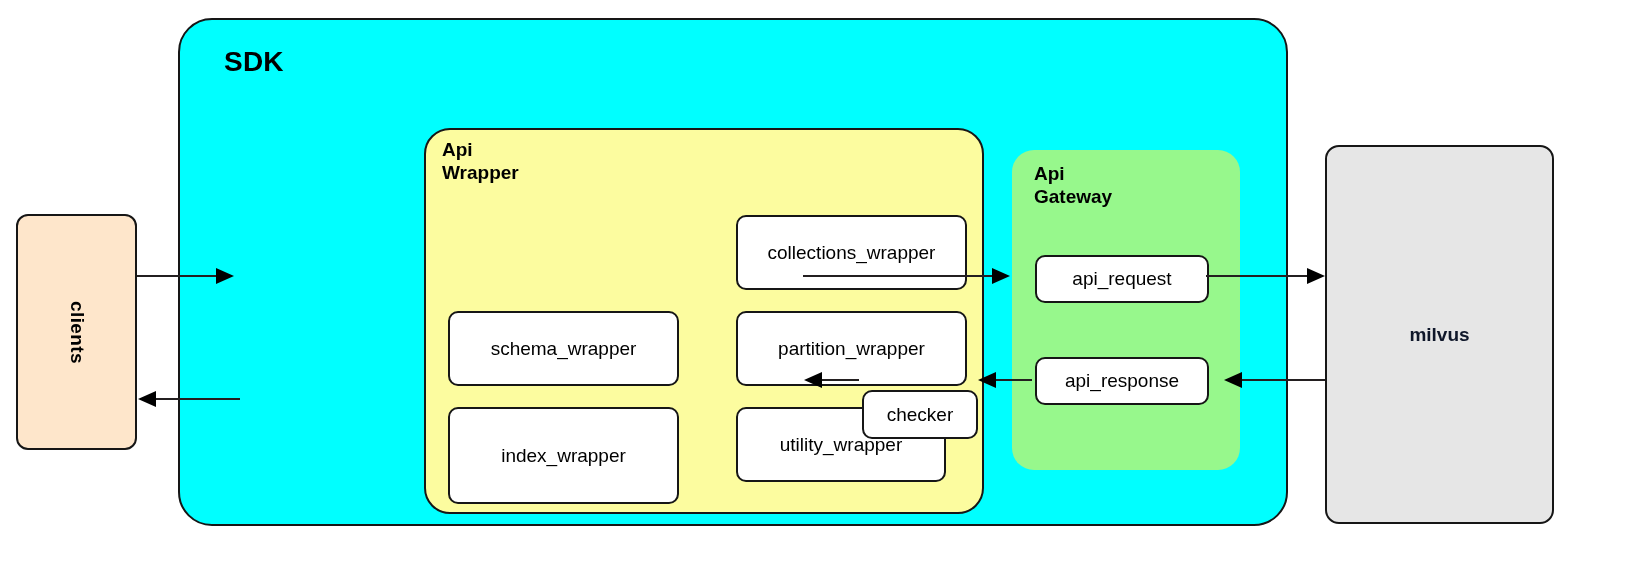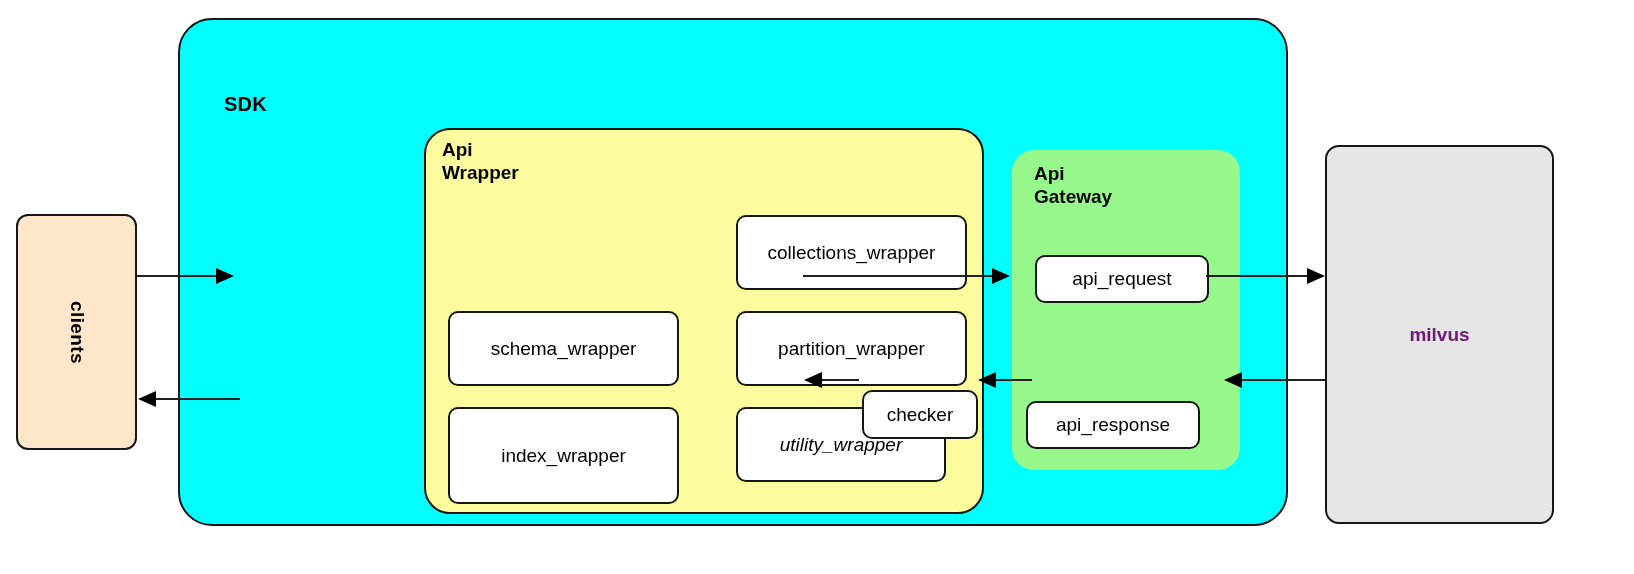--- a/index.html
+++ b/index.html
@@ -38,26 +38,25 @@
     width: 1110px;
     height: 508px;
     background: #00ffff;
     border-radius: 34px;
     display: block;
   }
   .sdk-label {
     position: absolute;
     left: 44px;
     top: 25px;
-    font-size: 20px;
+    font-size: 28px;
     font-weight: bold;
     letter-spacing: 0.2px;
     line-height: 1.18;
     color: #000000;
-    margin-top: 48px;
   }
 
   
   .wrapper-container {
     left: 244px;
     top: 108px;
     width: 560px;
     height: 386px;
     background: #fcfc9f;
     border-radius: 26px;
@@ -129,21 +128,21 @@
     left: 1325px;
     top: 145px;
     width: 229px;
     height: 379px;
     background: #e6e6e6;
     border-radius: 14px;
   }
   .milvus-label {
     font-size: 19px;
     font-weight: bold;
-    color: #701a75;
+    color: #0f172a;
   }
 
   
   .checker-box {
     left: 860px;
     top: 356px;
     width: 116px;
     height: 49px;
     background: #ffffff;
     border-radius: 10px;
@@ -188,37 +187,37 @@
       <div class="box leaf" style="left:22px; top:181px; width:231px; height:75px;">
         <span>schema_wrapper</span>
       </div>
       <div class="box leaf" style="left:310px; top:181px; width:231px; height:75px;">
         <span>partition_wrapper</span>
       </div>
 
       <div class="box leaf" style="left:22px; top:277px; width:231px; height:97px;">
         <span>index_wrapper</span>
       </div>
-      <div class="box leaf" style="left:310px; top:277px; width:210px; height:75px;font-style:italic;">
+      <div class="box leaf" style="left:310px; top:277px; width:210px; height:75px;">
         <span>utility_wrapper</span>
       </div>
     </div>
 
     <div class="box checker-box" style="left:682px; top:338px;margin-top:32px;">
       <span>checker</span>
     </div>
 
     <div class="box gateway-container" style="left:832px; top:130px;">
       <span class="gateway-label">Api
 Gateway</span>
 
       <div class="box leaf" style="left:23px; top:105px; width:174px; height:48px;justify-content:center;">
         <span>api_request</span>
       </div>
-      <div class="box leaf" style="left:14px; top:207px; width:174px; height:48px;margin-top:44px;">
+      <div class="box leaf" style="left:23px; top:207px; width:174px; height:48px;">
         <span>api_response</span>
       </div>
     </div>
   </div>
 
   <div class="box milvus-box">
     <span class="milvus-label">milvus</span>
   </div>
 
   <svg class="conn" style="left:0; top:0;" width="1634" height="574">

